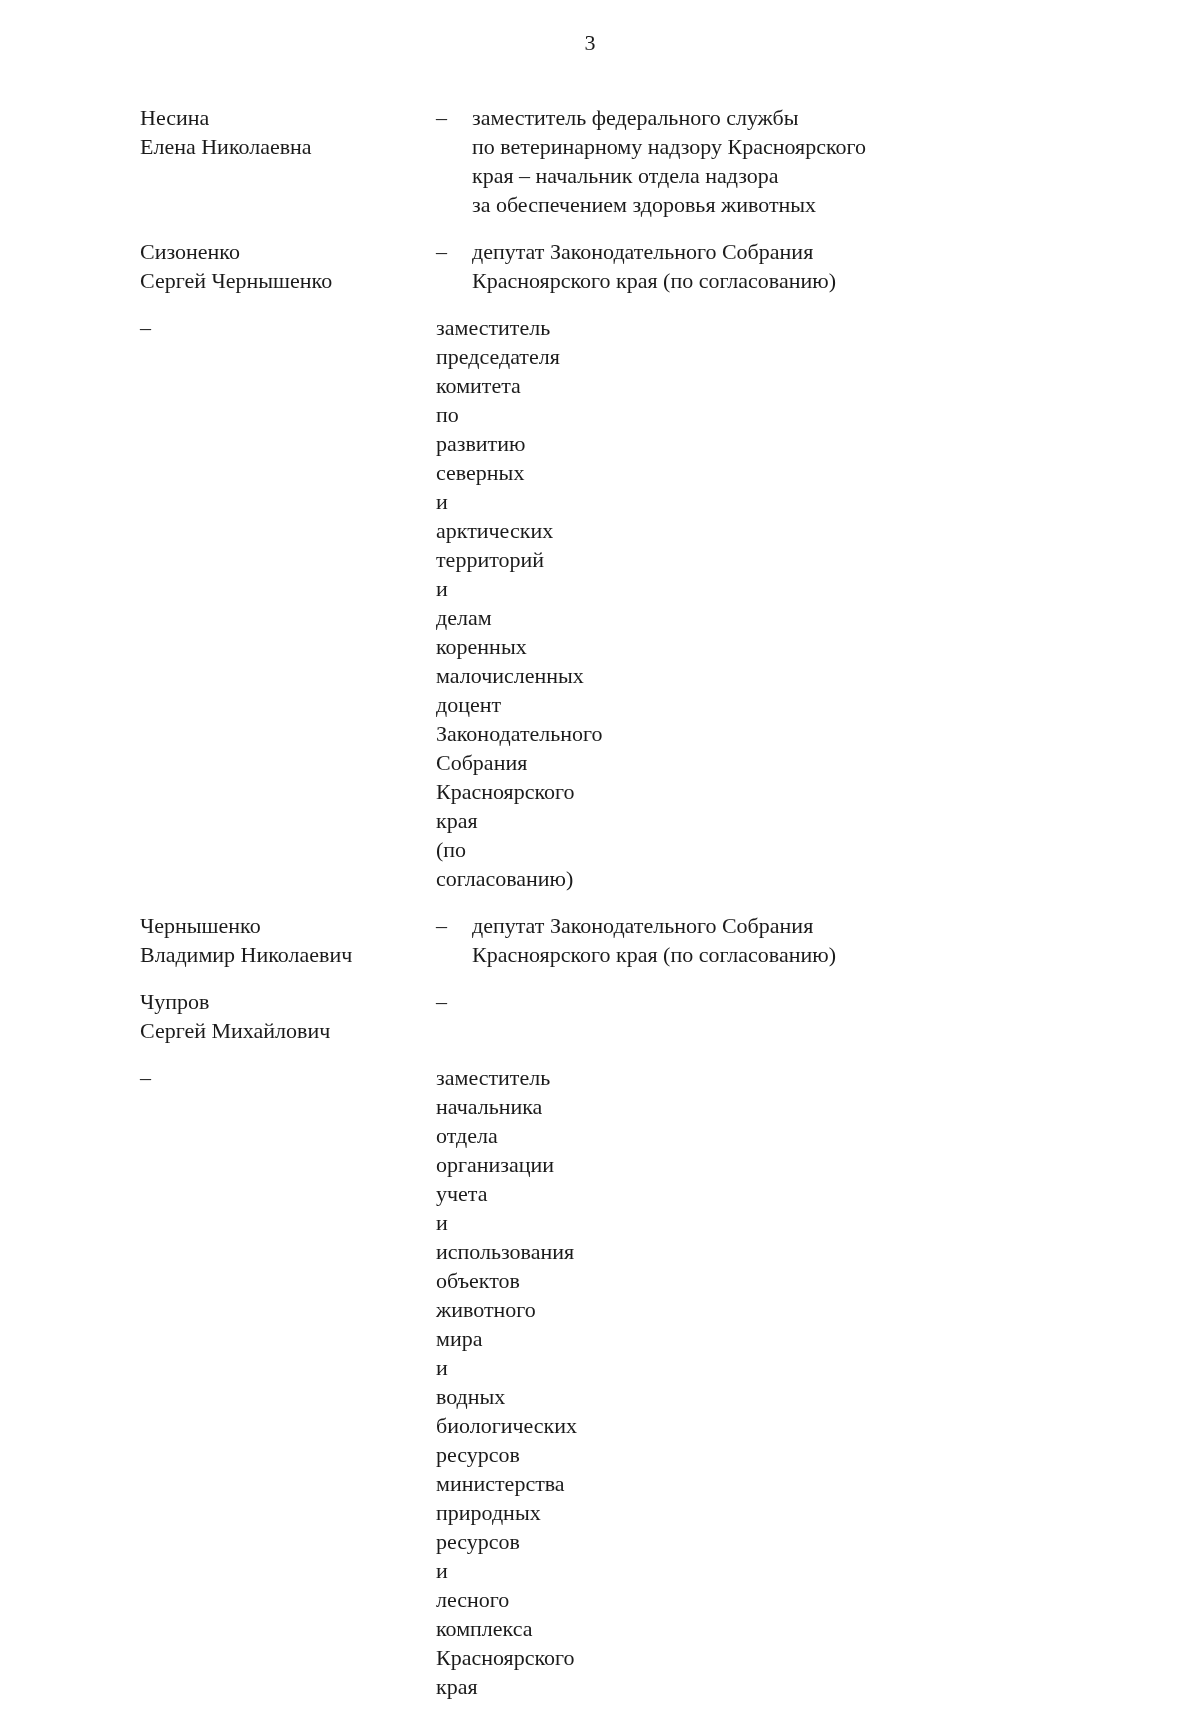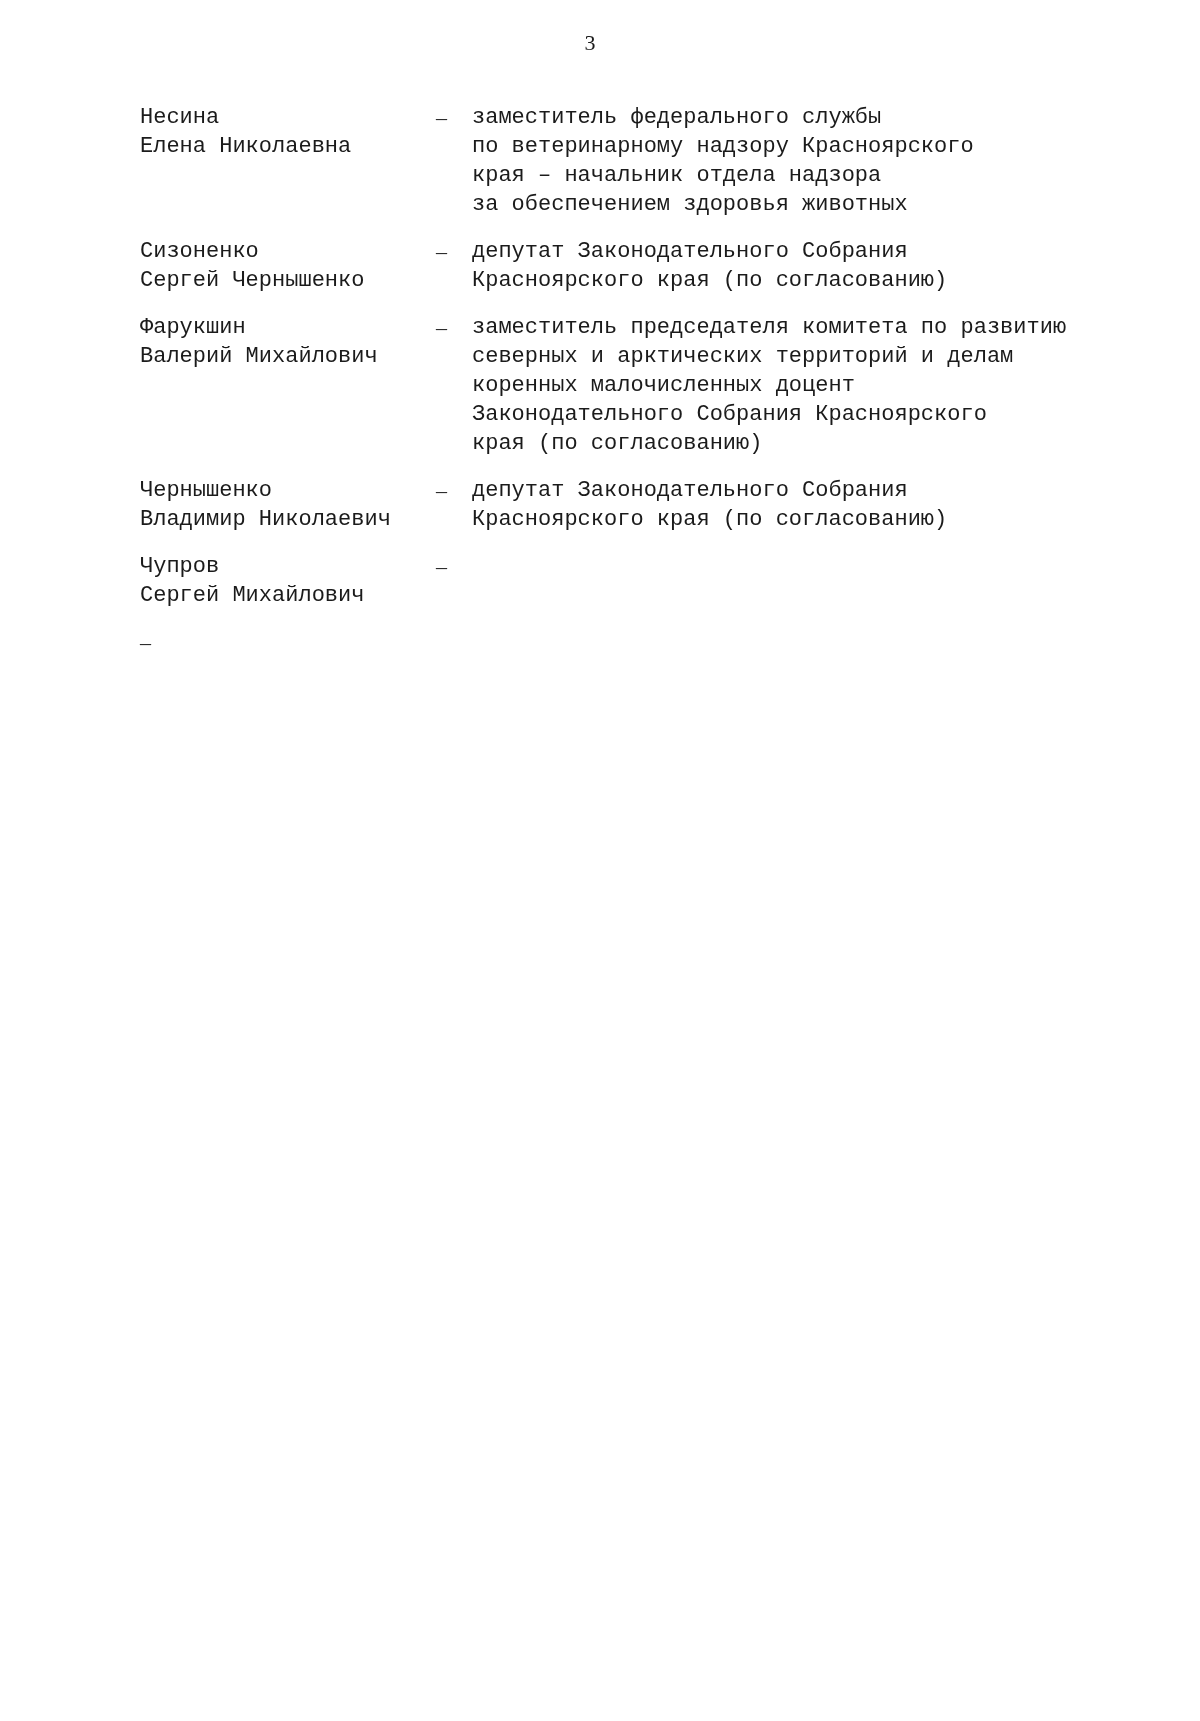--- a/index.html
+++ b/index.html
@@ -34,21 +34,20 @@
   .entry {
     display: grid;
     grid-template-columns: 296px 36px 640px;
     align-items: start;
     margin-bottom: 18px;
     font-size: 22px;
     line-height: 29px;
   }
   .name, .position {
     white-space: pre-line;
-    font-family: Liberation Mono, monospace;
   }
   .dash {
     text-align: left;
   }
 </style>
 </head>
 <body>
 
 <div class="page">
   <div class="page-number">3</div>
@@ -67,22 +66,20 @@
 
     <div class="entry">
       <div class="name">Сизоненко
 Сергей Чернышенко</div>
       <div class="dash">–</div>
       <div class="position">депутат Законодательного Собрания
 Красноярского края (по согласованию)</div>
     </div>
 
     <div class="entry">
-      <div class="name">Фарукшин
-Валерий Михайлович</div>
       <div class="dash">–</div>
       <div class="position">заместитель председателя комитета по развитию
 северных и арктических территорий и делам
 коренных малочисленных доцент
 Законодательного Собрания Красноярского
 края (по согласованию)</div>
     </div>
 
     <div class="entry">
       <div class="name">Чернышенко
@@ -93,16 +90,21 @@
     </div>
 
     <div class="entry">
       <div class="name">Чупров
 Сергей Михайлович</div>
       <div class="dash">–</div>
     </div>
 
     <div class="entry">
       <div class="dash">–</div>
+      <div class="position">заместитель начальника отдела организации
+учета и использования объектов животного
+мира и водных биологических ресурсов
+министерства природных ресурсов и лесного
+комплекса Красноярского края</div>
     </div>
 
   </div>
 </div>
 
 </body></html>

